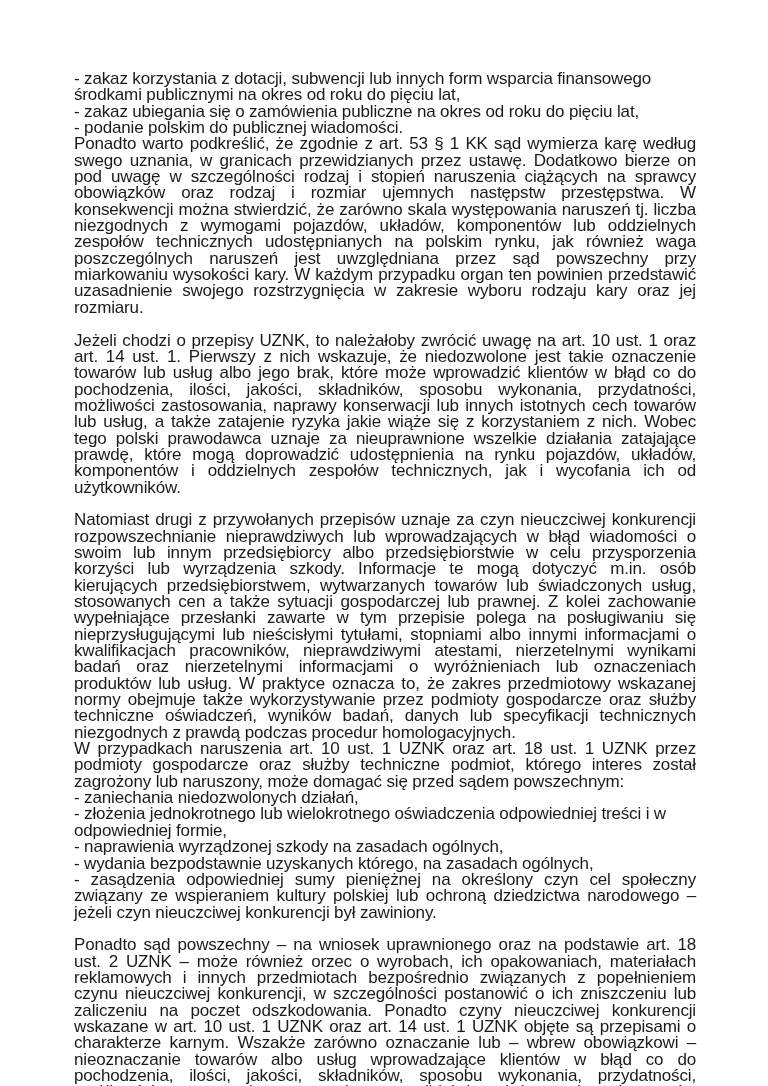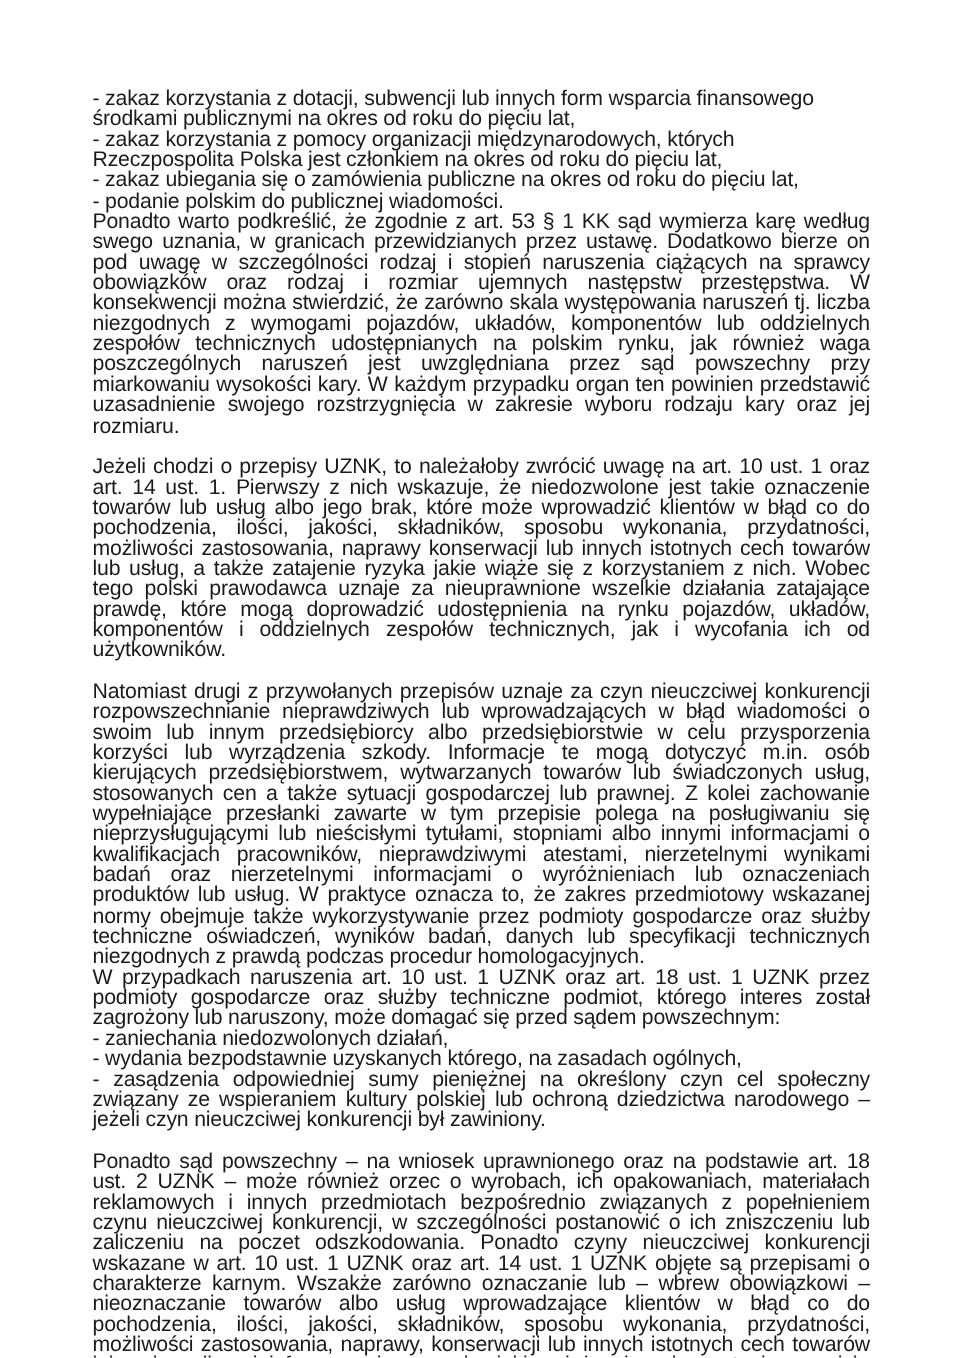--- a/index.html
+++ b/index.html
@@ -27,34 +27,35 @@
     text-align: right;
     margin-top: 12px;
   }
 </style>
 </head>
 <body>
 
 <div class="page">
   <div>
     <p class="nojust">- zakaz korzystania z dotacji, subwencji lub innych form wsparcia finansowego środkami publicznymi na okres od roku do pięciu lat,</p>
-    <p class="nojust">- zakaz korzystania z pomocy organizacji międzynarodowych, których Rzeczpospolita Polska jest członkiem na okres od roku do pięciu lat,</p>
     <p class="nojust">- zakaz ubiegania się o zamówienia publiczne na okres od roku do pięciu lat,</p>
     <p class="nojust">- podanie polskim do publicznej wiadomości.</p>
     <p>Ponadto warto podkreślić, że zgodnie z art. 53 § 1 KK sąd wymierza karę według swego uznania, w granicach przewidzianych przez ustawę. Dodatkowo bierze on pod uwagę w szczególności rodzaj i stopień naruszenia ciążących na sprawcy obowiązków oraz rodzaj i rozmiar ujemnych następstw przestępstwa. W konsekwencji można stwierdzić, że zarówno skala występowania naruszeń tj. liczba niezgodnych z wymogami pojazdów, układów, komponentów lub oddzielnych zespołów technicznych udostępnianych na polskim rynku, jak również waga poszczególnych naruszeń jest uwzględniana przez sąd powszechny przy miarkowaniu wysokości kary. W każdym przypadku organ ten powinien przedstawić uzasadnienie swojego rozstrzygnięcia w zakresie wyboru rodzaju kary oraz jej rozmiaru.</p>
   </div>
   <div class="gap"></div>
   <div>
     <p>Jeżeli chodzi o przepisy UZNK, to należałoby zwrócić uwagę na art. 10 ust. 1 oraz art. 14 ust. 1. Pierwszy z nich wskazuje, że niedozwolone jest takie oznaczenie towarów lub usług albo jego brak, które może wprowadzić klientów w błąd co do pochodzenia, ilości, jakości, składników, sposobu wykonania, przydatności, możliwości zastosowania, naprawy konserwacji lub innych istotnych cech towarów lub usług, a także zatajenie ryzyka jakie wiąże się z korzystaniem z nich. Wobec tego polski prawodawca uznaje za nieuprawnione wszelkie działania zatajające prawdę, które mogą doprowadzić udostępnienia na rynku pojazdów, układów, komponentów i oddzielnych zespołów technicznych, jak i wycofania ich od użytkowników.</p>
   </div>
   <div class="gap"></div>
   <div>
     <p>Natomiast drugi z przywołanych przepisów uznaje za czyn nieuczciwej konkurencji rozpowszechnianie nieprawdziwych lub wprowadzających w błąd wiadomości o swoim lub innym przedsiębiorcy albo przedsiębiorstwie w celu przysporzenia korzyści lub wyrządzenia szkody. Informacje te mogą dotyczyć m.in. osób kierujących przedsiębiorstwem, wytwarzanych towarów lub świadczonych usług, stosowanych cen a także sytuacji gospodarczej lub prawnej. Z kolei zachowanie wypełniające przesłanki zawarte w tym przepisie polega na posługiwaniu się nieprzysługującymi lub nieścisłymi tytułami, stopniami albo innymi informacjami o kwalifikacjach pracowników, nieprawdziwymi atestami, nierzetelnymi wynikami badań oraz nierzetelnymi informacjami o wyróżnieniach lub oznaczeniach produktów lub usług. W praktyce oznacza to, że zakres przedmiotowy wskazanej normy obejmuje także wykorzystywanie przez podmioty gospodarcze oraz służby techniczne oświadczeń, wyników badań, danych lub specyfikacji technicznych niezgodnych z prawdą podczas procedur homologacyjnych.</p>
     <p>W przypadkach naruszenia art. 10 ust. 1 UZNK oraz art. 18 ust. 1 UZNK przez podmioty gospodarcze oraz służby techniczne podmiot, którego interes został zagrożony lub naruszony, może domagać się przed sądem powszechnym:</p>
     <p class="nojust">- zaniechania niedozwolonych działań,</p>
+    <p class="nojust">- złożenia jednokrotnego lub wielokrotnego oświadczenia odpowiedniej treści i w odpowiedniej formie,</p>
+    <p class="nojust">- naprawienia wyrządzonej szkody na zasadach ogólnych,</p>
     <p class="nojust">- wydania bezpodstawnie uzyskanych którego, na zasadach ogólnych,</p>
     <p>- zasądzenia odpowiedniej sumy pieniężnej na określony czyn cel społeczny związany ze wspieraniem kultury polskiej lub ochroną dziedzictwa narodowego – jeżeli czyn nieuczciwej konkurencji był zawiniony.</p>
   </div>
   <div class="gap"></div>
   <div>
     <p>Ponadto sąd powszechny – na wniosek uprawnionego oraz na podstawie art. 18 ust. 2 UZNK – może również orzec o wyrobach, ich opakowaniach, materiałach reklamowych i innych przedmiotach bezpośrednio związanych z popełnieniem czynu nieuczciwej konkurencji, w szczególności postanowić o ich zniszczeniu lub zaliczeniu na poczet odszkodowania. Ponadto czyny nieuczciwej konkurencji wskazane w art. 10 ust. 1 UZNK oraz art. 14 ust. 1 UZNK objęte są przepisami o charakterze karnym. Wszakże zarówno oznaczanie lub – wbrew obowiązkowi – nieoznaczanie towarów albo usług wprowadzające klientów w błąd co do pochodzenia, ilości, jakości, składników, sposobu wykonania, przydatności, możliwości zastosowania, naprawy, konserwacji lub innych istotnych cech towarów lub usług albo nieinformowanie o ryzyku jakie wiąże się z korzystaniem z nich, narażające w ten sposób klientów na szkodę, oraz rozpowszechnianie nieprawdziwych lub wprowadzających w błąd informacji o swoim przedsiębiorstwie lub przedsiębiorcy w celu przysporzenia korzyści majątkowej lub osobistej sobie, swojemu przedsiębiorstwu lub osobie trzeciej, podlegają karze aresztu albo grzywny.</p>
   </div>
   <div class="closing">Z poważaniem,</div>
   <div class="signed">Pierwszy podpisany elektronicznie przez:</div>
 </div>

